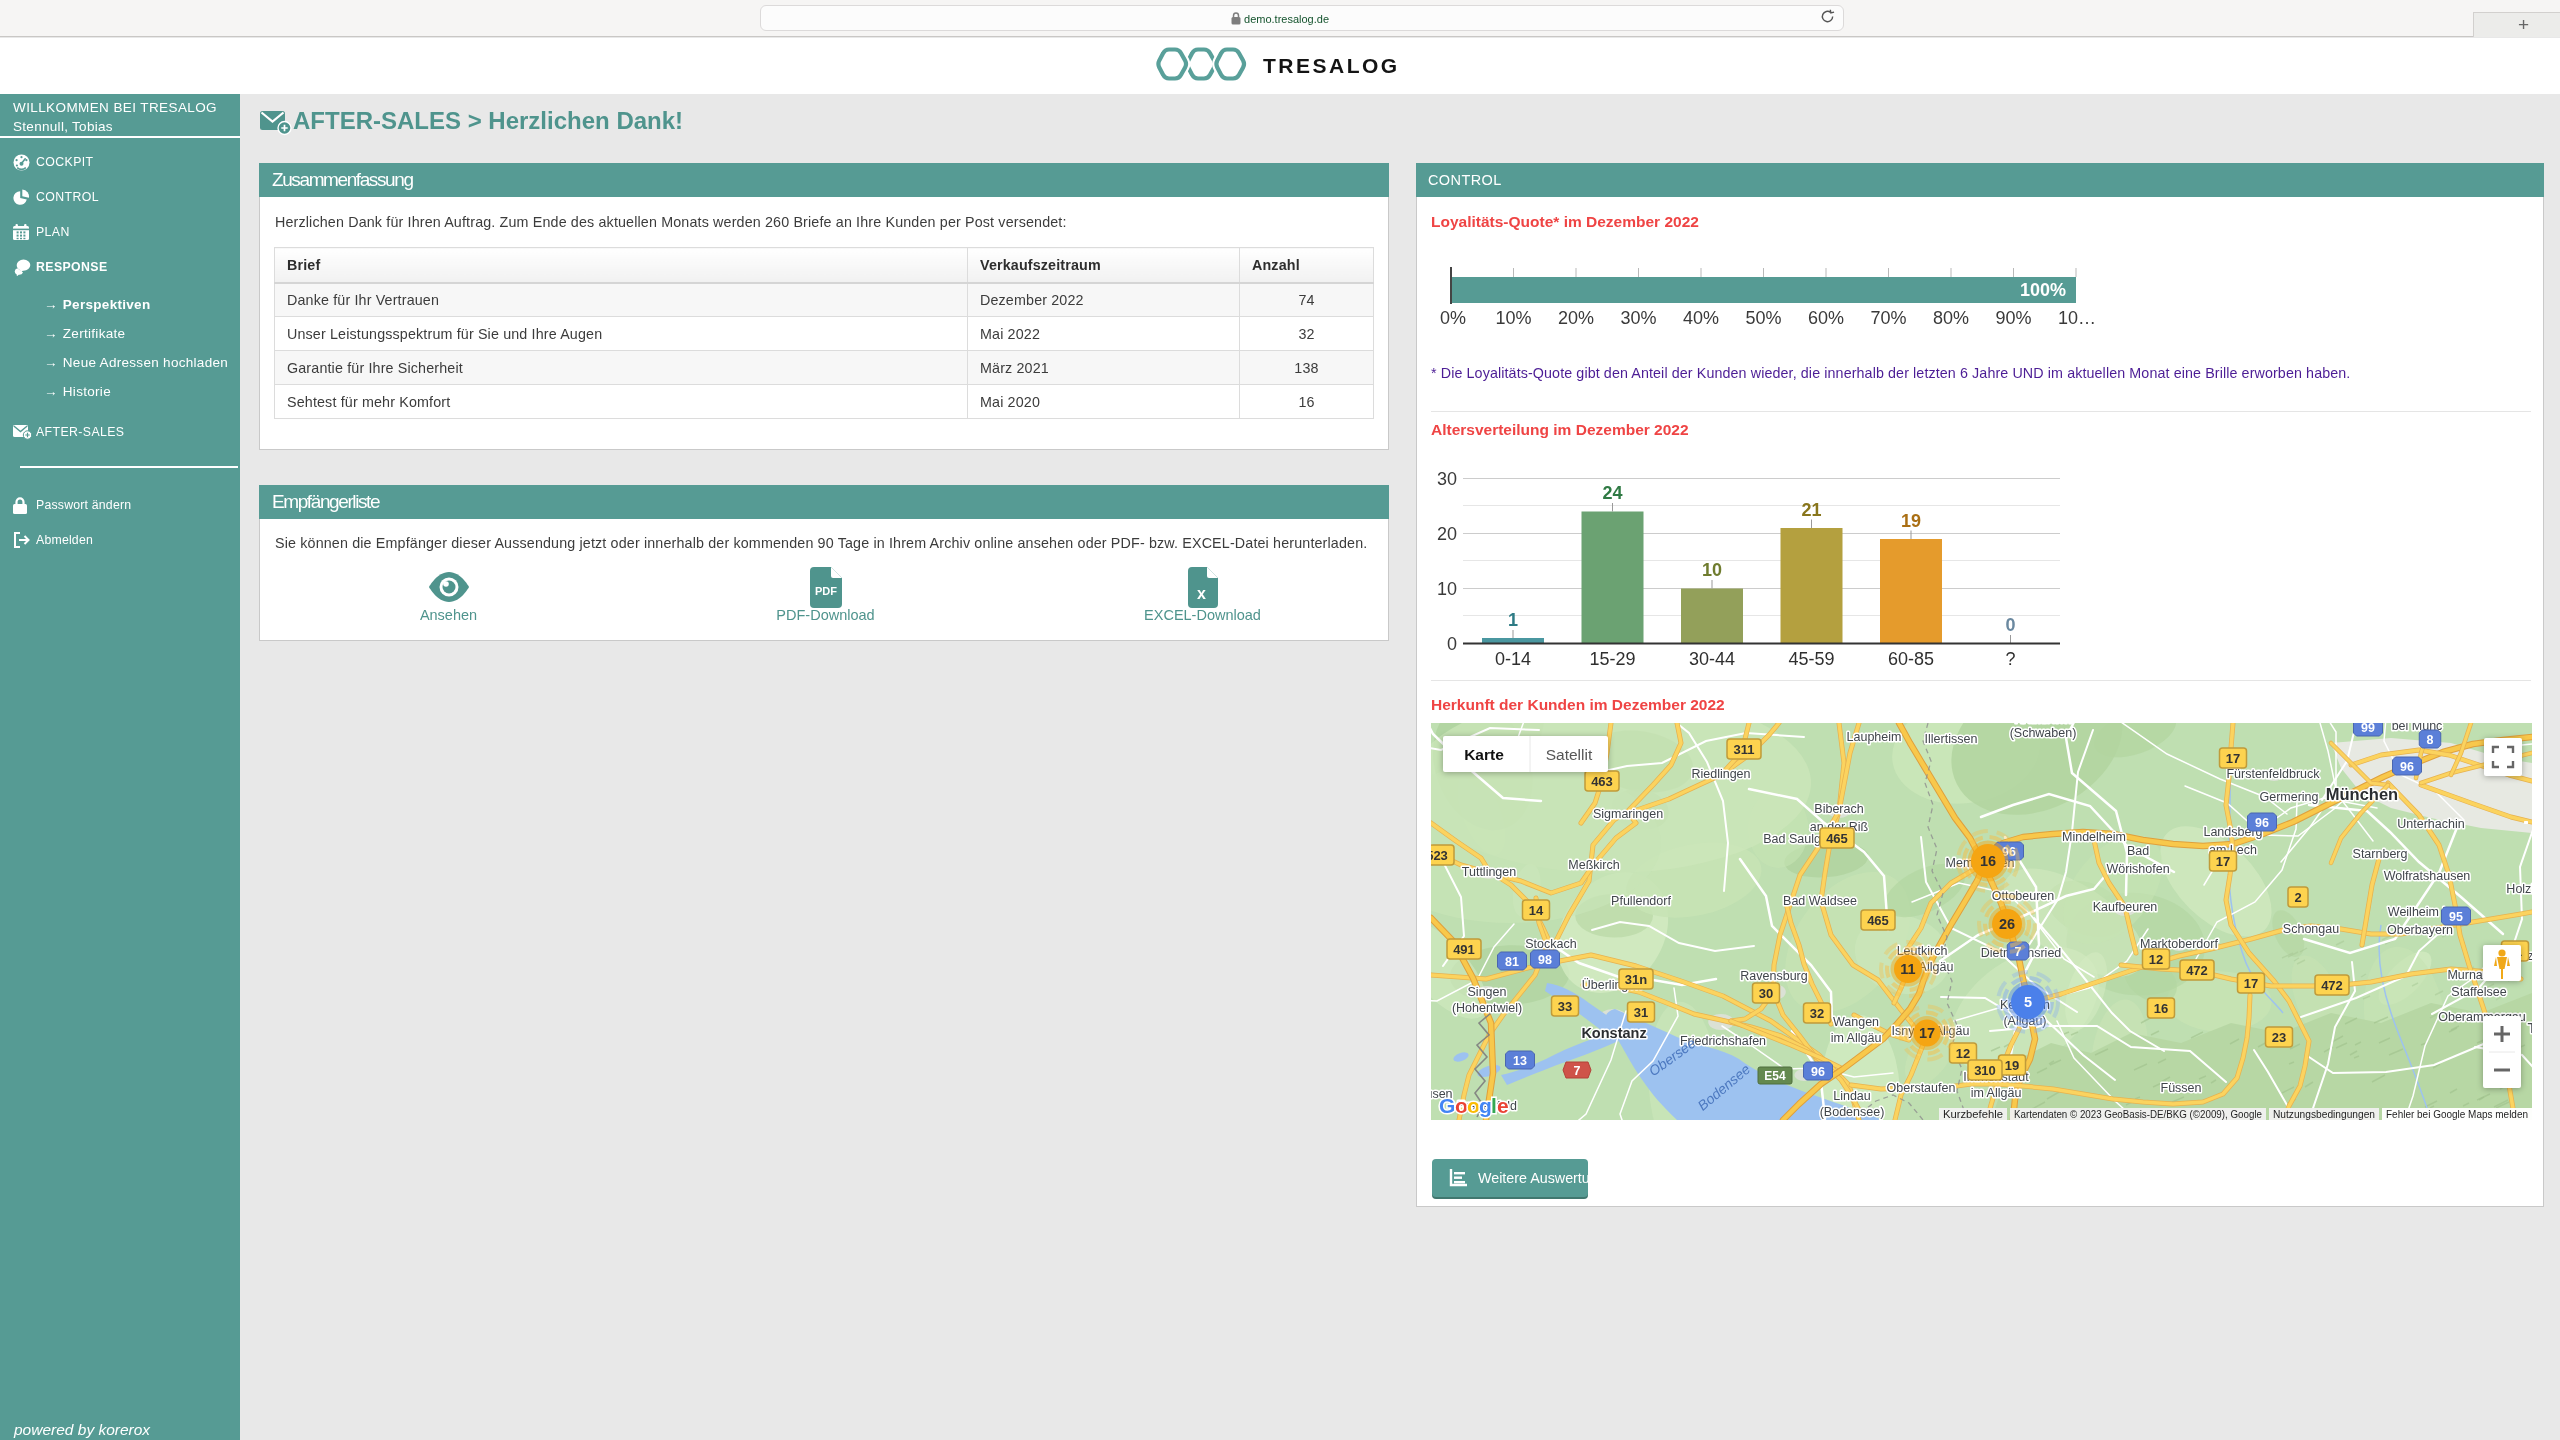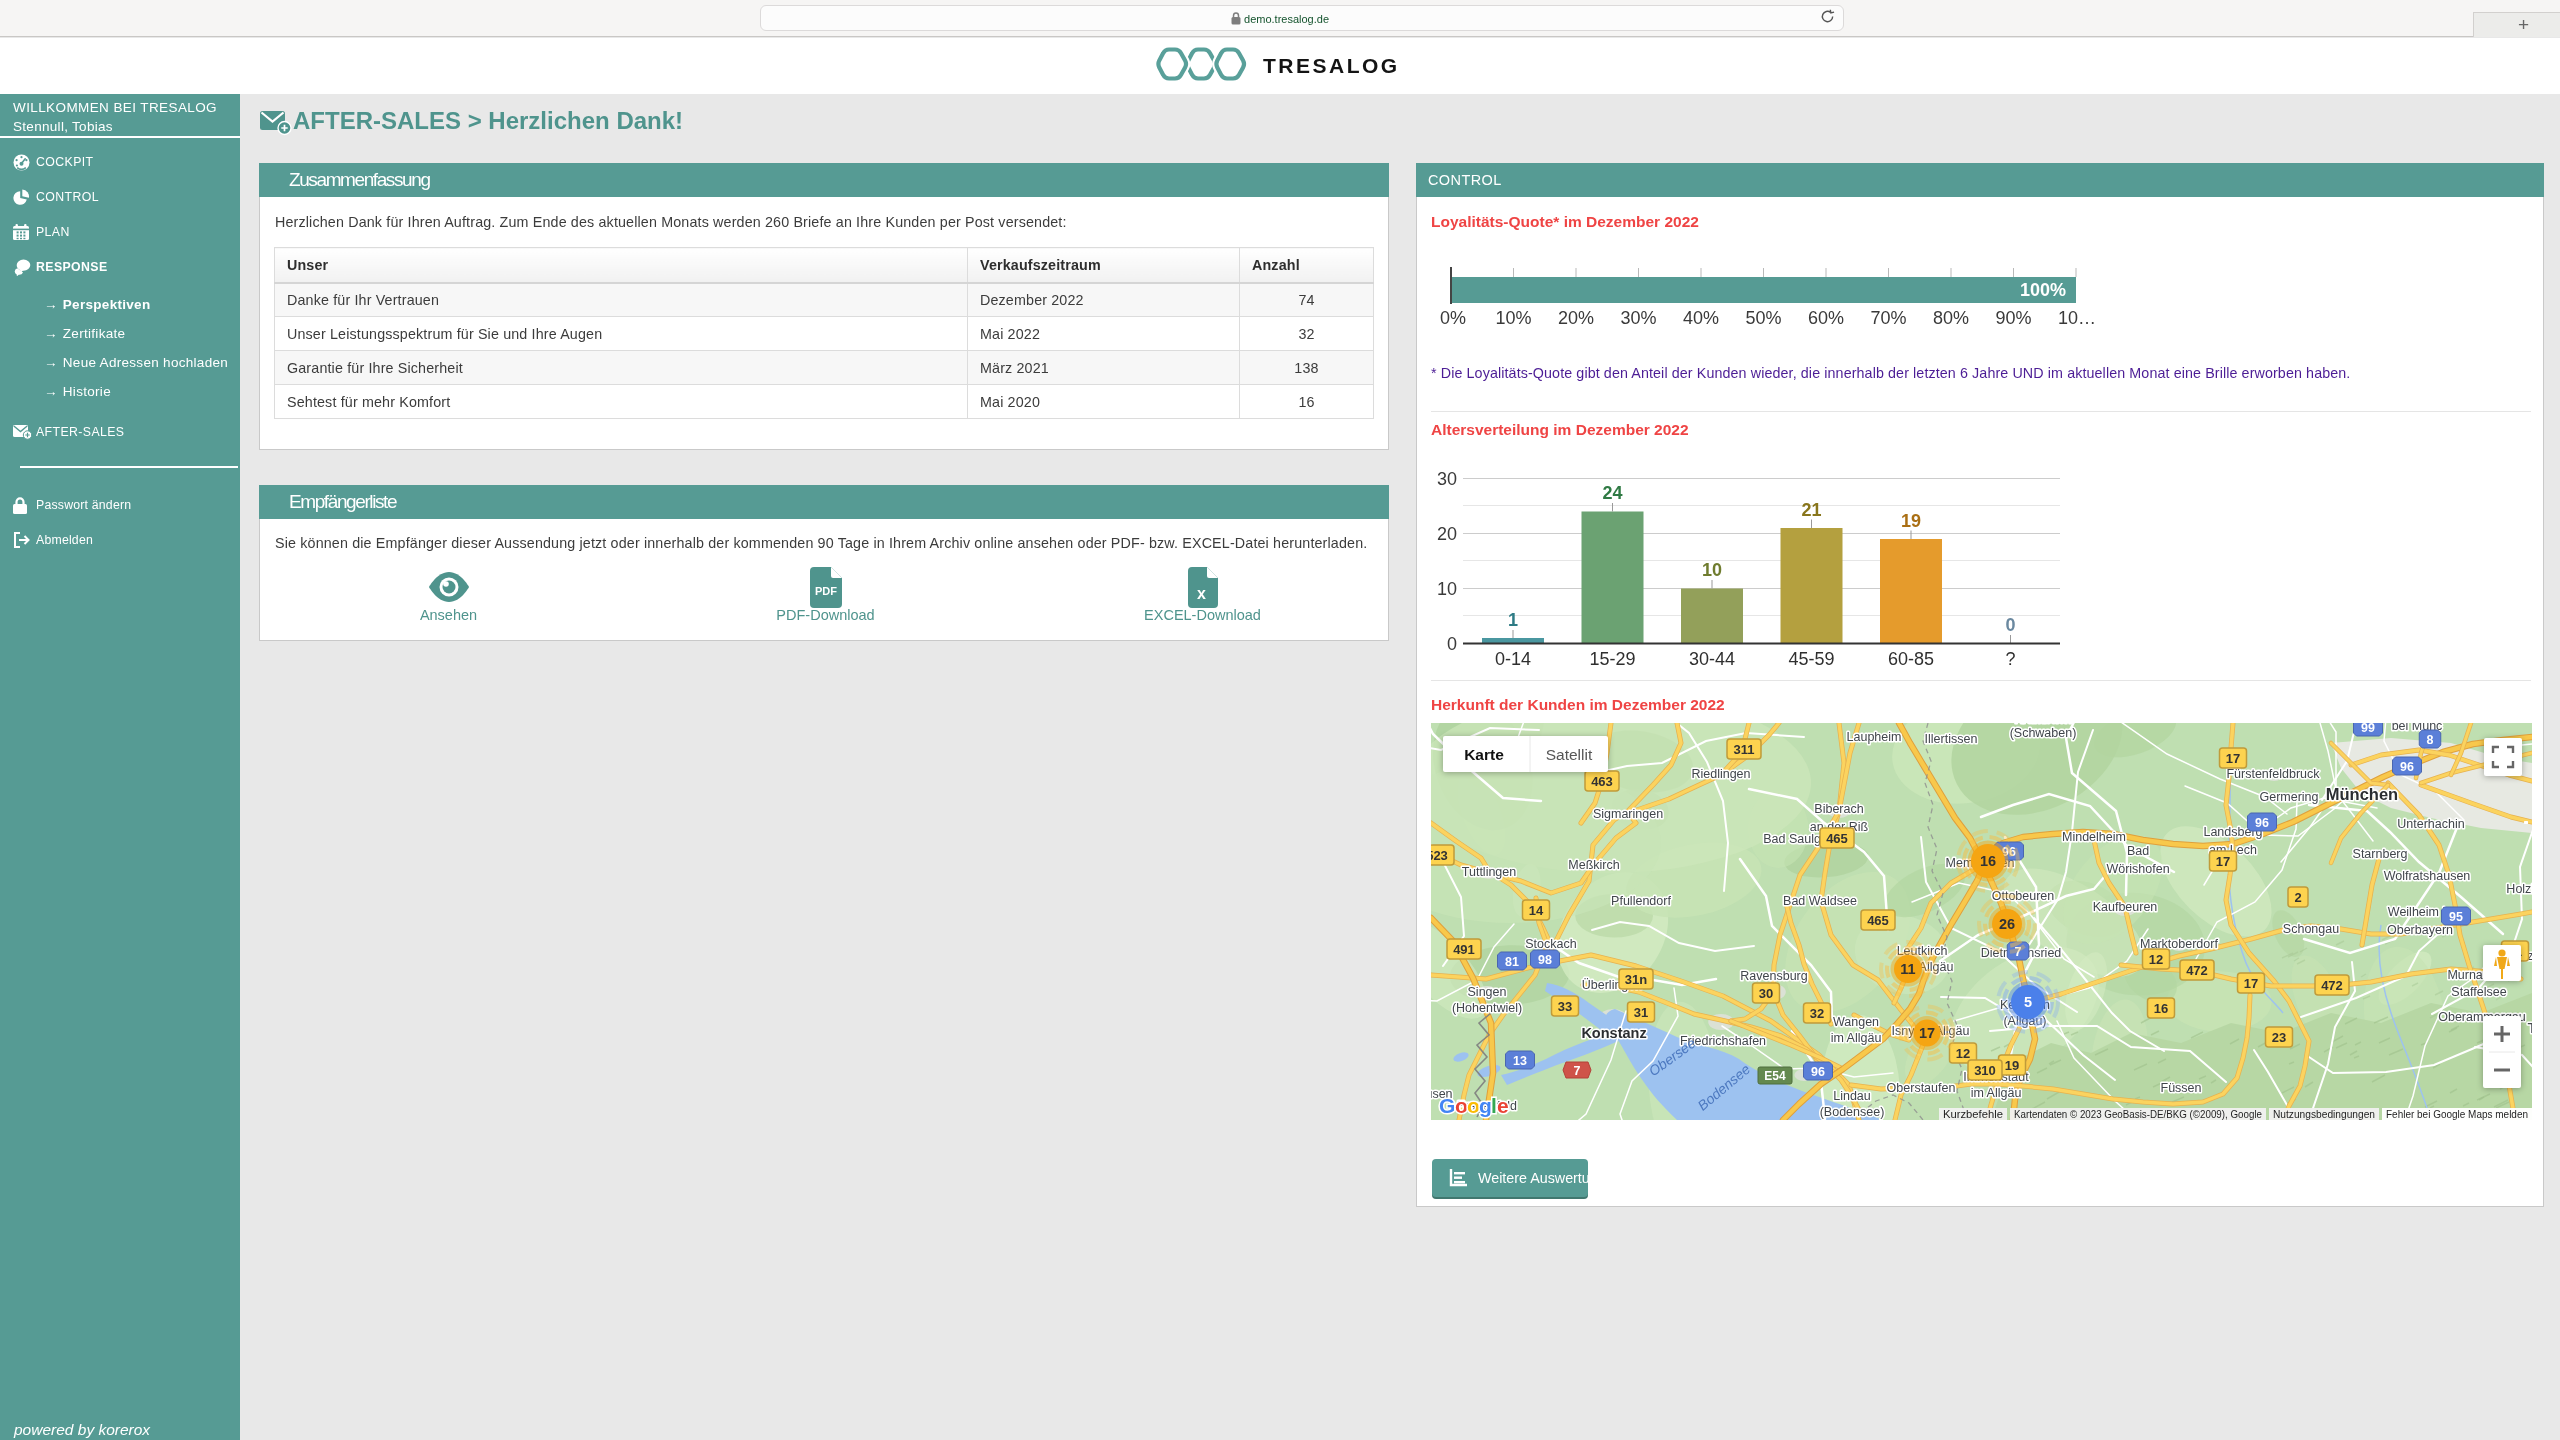--- a/index.html
+++ b/index.html
@@ -30,21 +30,21 @@
 .sub .ar { display:inline-block; margin-right:5px; }
 #divider2 { position:absolute; left:20px; top:372px; width:218px; height:2px; background:#fff; }
 #powered { position:absolute; left:14px; top:1327px; font-style:italic; font-size:15.5px; color:#fff; }
 
 
 #crumb { position:absolute; left:260px; top:104px; color:#4f948d; }
 #crumbtext { position:absolute; left:33px; top:3px; width:900px; font-size:24px; font-weight:bold; white-space:nowrap; }
 
 
 .panel { position:absolute; background:#fff; border:1px solid #c9c9c9; }
-.phead { position:absolute; left:-1px; top:-1px; height:34px; background:#569b94; color:#fff; font-size:19px; letter-spacing:-1.4px; padding-left:30px; line-height:34px; }
+.phead { position:absolute; left:-1px; top:-1px; height:34px; background:#569b94; color:#fff; font-size:19px; letter-spacing:-1.4px; padding-left:13px; line-height:34px; }
 #panel3 .phead { font-size:14.5px; letter-spacing:0.4px; padding-left:12px; }
 #panel1 { left:259px; top:163px; width:1130px; height:287px; }
 #panel2 { left:259px; top:485px; width:1130px; height:156px; }
 #panel3 { left:1416px; top:163px; width:1128px; height:1044px; }
 #panel1 .phead, #panel2 .phead, #panel3 .phead { width:1130px; }
 #panel3 .phead { width:1128px; }
 
 #ptext1 { position:absolute; left:15px; top:50px; font-size:14.3px; color:#3c3c3c; letter-spacing:0.15px; }
 
 
@@ -196,21 +196,21 @@
   </svg>
   <div id="crumbtext">AFTER-SALES &gt; Herzlichen Dank!</div>
 </div>
 
 <div class="panel" id="panel1">
   <div class="phead">Zusammenfassung</div>
   <div id="ptext1">Herzlichen Dank für Ihren Auftrag. Zum Ende des aktuellen Monats werden 260 Briefe an Ihre Kunden per Post versendet:</div>
   <table id="tbl">
     <tbody>
         <tr>
-          <th>Unser</th>
+          <th>Brief</th>
           <th class="c2">Verkaufszeitraum</th>
           <th class="c3">Anzahl</th>
         </tr>
     <tr class="odd">
           <td>Danke für Ihr Vertrauen</td>
           <td>Dezember 2022</td>
           <td class="c3">74</td>
         </tr>
     <tr>
           <td>Unser Leistungsspektrum für Sie und Ihre Augen</td>

